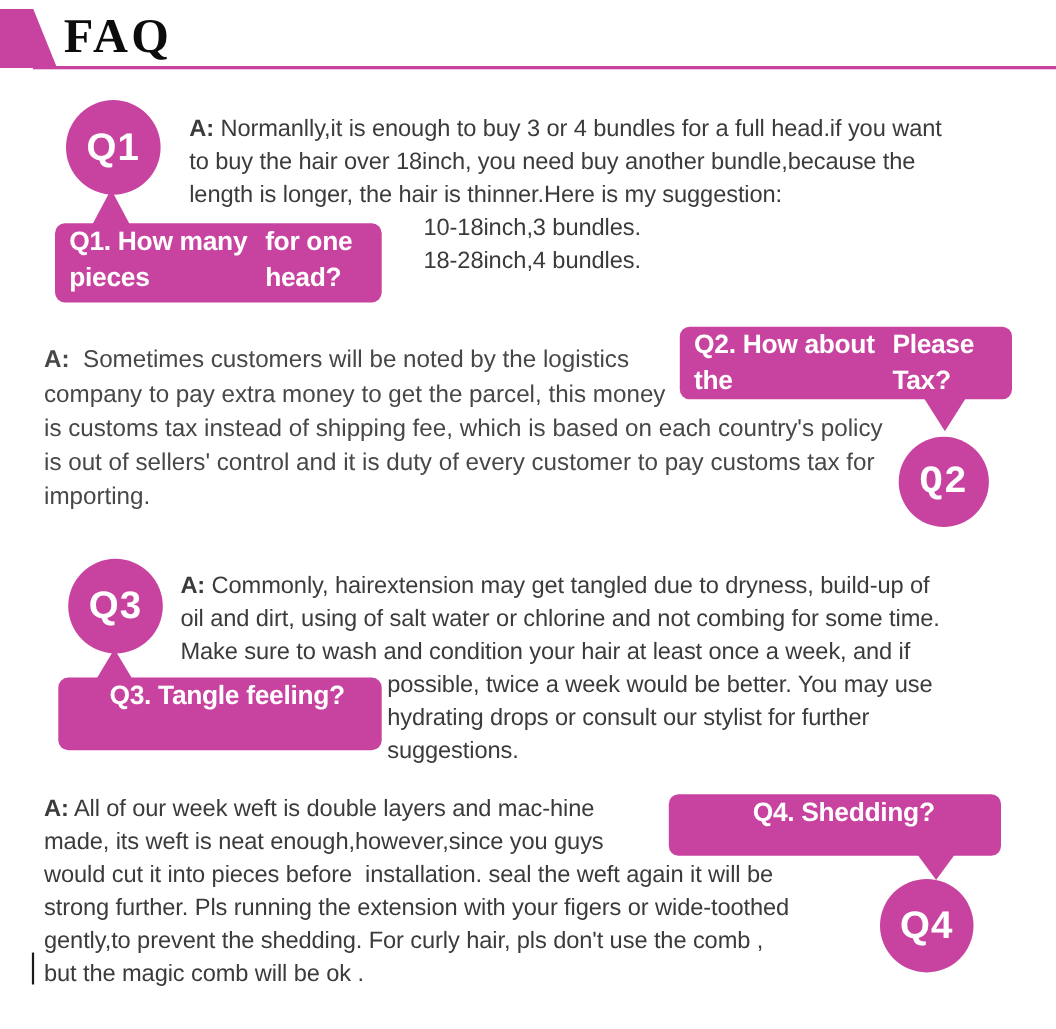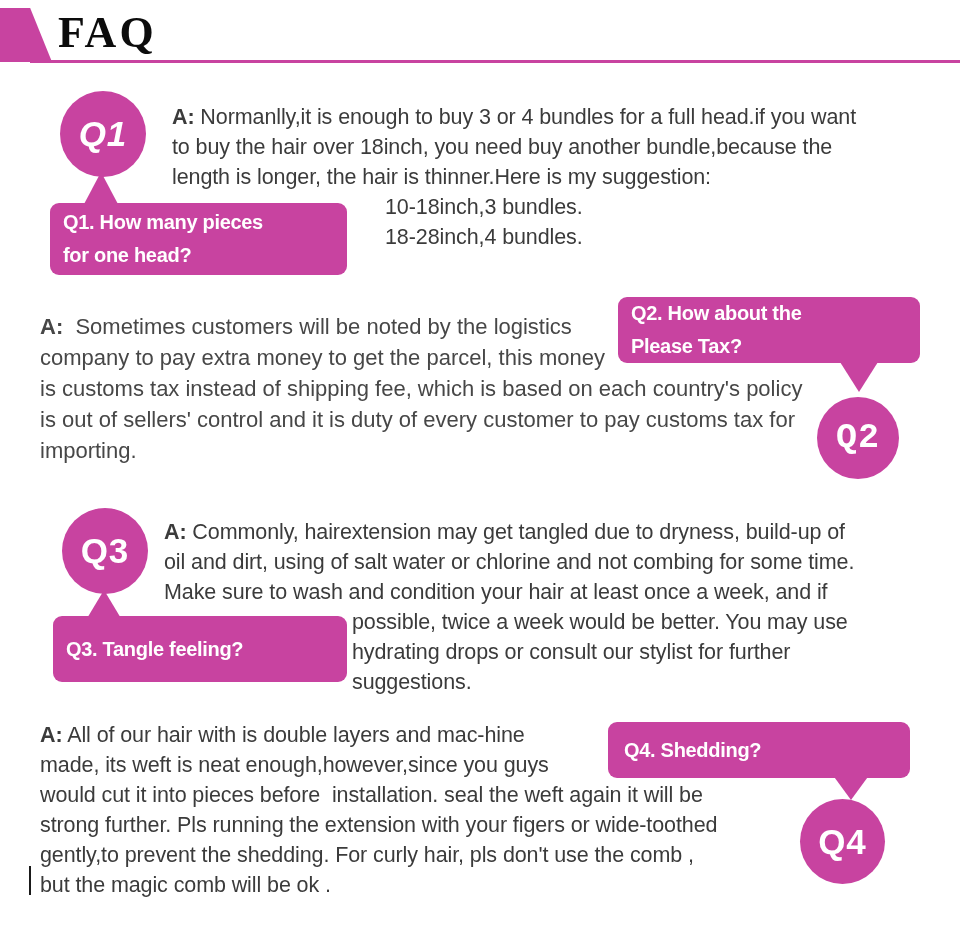--- a/index.html
+++ b/index.html
@@ -26,22 +26,22 @@
   }
   
   .badge {
     position:absolute; background:var(--pink); border-radius:50%;
     display:flex; align-items:center; justify-content:center;
     color:#fff; font-weight:bold; font-size:35px; letter-spacing:1px;
   }
   
   .bubble {
     position:absolute; background:var(--pink); border-radius:9px;
-    color:#fff; font-weight:bold; font-size:20px; line-height:33px;
-    letter-spacing:-0.3px; display:flex; flex-direction:column; justify-content:center;
+    color:#fff; font-weight:bold; font-size:24px; line-height:33px;
+    letter-spacing:-0.3px; display:flex; flex-direction:row; justify-content:center;
   }
   .bubble .bline { padding-left:13px; }
   .tail { position:absolute; background:var(--pink); }
   .tail.up   { clip-path:polygon(50% 0, 100% 100%, 0 100%); }
   .tail.down { clip-path:polygon(0 0, 100% 0, 50% 100%); }
   
   .answer { position:absolute; color:var(--ink); }
   .answer .line { white-space:pre; }
   .rounded { font-size:21.5px; line-height:30px; letter-spacing:-0.1px; }
   .arial   { font-size:22px;  line-height:31px; color:var(--ink2); }
@@ -54,21 +54,21 @@
 <body>
 
 <div id="canvas">
 
   <div class="accent-shape"></div>
   <div class="faq-title">FAQ</div>
   <div class="divider"></div>
 
   <div>
     <div class="tail up" style="left:83px; top:172px; width:36px; height:34px;"></div>
-    <div class="badge" style="left:60px; top:91px; width:86px; height:86px;font-style:italic;">
+    <div class="badge" style="left:60px; top:91px; width:86px; height:86px;">
       <span>Q1</span>
     </div>
     <div class="bubble" style="left:50px; top:203px; width:297px; height:72px;">
       <div class="bline">Q1. How many pieces</div>
       <div class="bline">for one head?</div>
     </div>
     <div class="answer rounded" style="left:172px; top:102px;">
       <div class="line"><span class="prefix">A:</span><span> Normanlly,it is enough to buy 3 or 4 bundles for a full head.if you want</span></div>
       <div class="line">to buy the hair over 18inch, you need buy another bundle,because the</div>
       <div class="line">length is longer, the hair is thinner.Here is my suggestion:</div>
@@ -108,21 +108,21 @@
       <div class="line">oil and dirt, using of salt water or chlorine and not combing for some time.</div>
       <div class="line">Make sure to wash and condition your hair at least once a week, and if</div>
       <div class="line ind188">possible, twice a week would be better. You may use</div>
       <div class="line ind188">hydrating drops or consult our stylist for further</div>
       <div class="line ind188">suggestions.</div>
     </div>
   </div>
 
   <div>
     <div class="answer rounded" style="left:40px; top:720px;">
-      <div class="line"><span class="prefix">A:</span><span> All of our hair with is double layers and mac-hine</span></div>
+      <div class="line"><span class="prefix">A:</span><span> All of our week weft is double layers and mac-hine</span></div>
       <div class="line">made, its weft is neat enough,however,since you guys</div>
       <div class="line">would cut it into pieces before  installation. seal the weft again it will be</div>
       <div class="line">strong further. Pls running the extension with your figers or wide-toothed</div>
       <div class="line">gently,to prevent the shedding. For curly hair, pls don't use the comb ,</div>
       <div class="line">but the magic comb will be ok .</div>
     </div>
     <div class="bubble" style="left:608px; top:722px; width:302px; height:56px;">
       <div class="bline" style="padding-left:16px;">Q4. Shedding?</div>
     </div>
     <div class="tail down" style="left:832px; top:774px; width:38px; height:26px;"></div>

